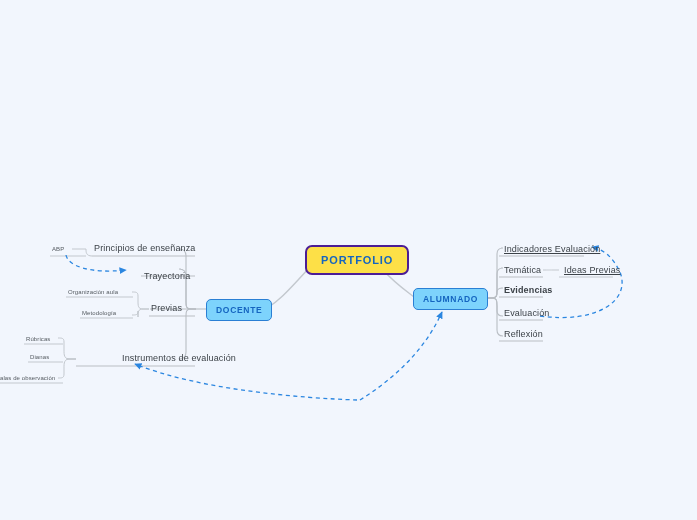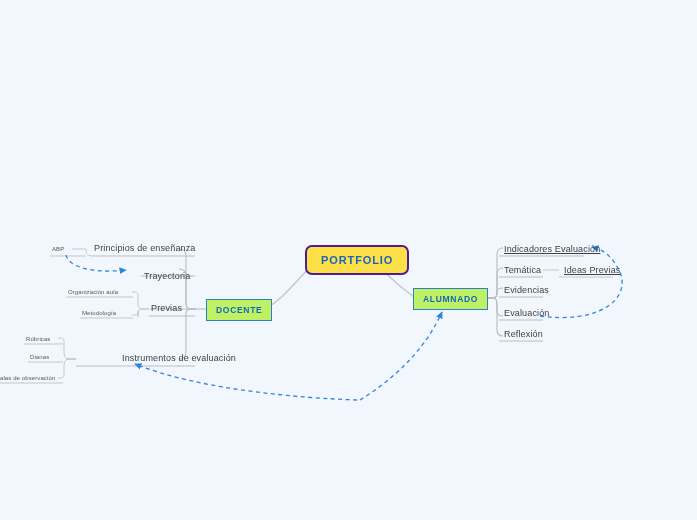--- a/index.html
+++ b/index.html
@@ -40,23 +40,23 @@
     border-radius: 7px;
     color: #1565c0;
     font-size: 11px;
     font-weight: bold;
     letter-spacing: 0.9px;
     padding: 7px 14px;
     text-align: center;
   }
   
   .l1-node {
-    background: #bef264;
+    background: #7dd3fc;
     border: 1.6px solid #2a7fd4;
-    border-radius: 0;
+    border-radius: 5px;
     color: #1565c0;
     font-size: 8.5px;
     font-weight: bold;
     letter-spacing: 0.7px;
     padding: 5px 9px;
     text-align: center;
   }
   
   .l2-node {
     color: #3c4248;
@@ -203,21 +203,21 @@
   </div>
 
   <div class="node l2-node" style="left:500px; top:242px;text-decoration:underline;">
     <span>Indicadores Evaluación</span>
   </div>
 
   <div class="node l2-node" style="left:500px; top:263px;">
     <span>Temática</span>
   </div>
 
-  <div class="node l2-node" style="left:500px; top:283px;">
+  <div class="node l2-node" style="left:500px; top:283px;font-weight:bold;">
     <span>Evidencias</span>
   </div>
 
   <div class="node l2-node" style="left:500px; top:306px;">
     <span>Evaluación</span>
   </div>
 
   <div class="node l2-node" style="left:500px; top:327px;">
     <span>Reflexión</span>
   </div>

